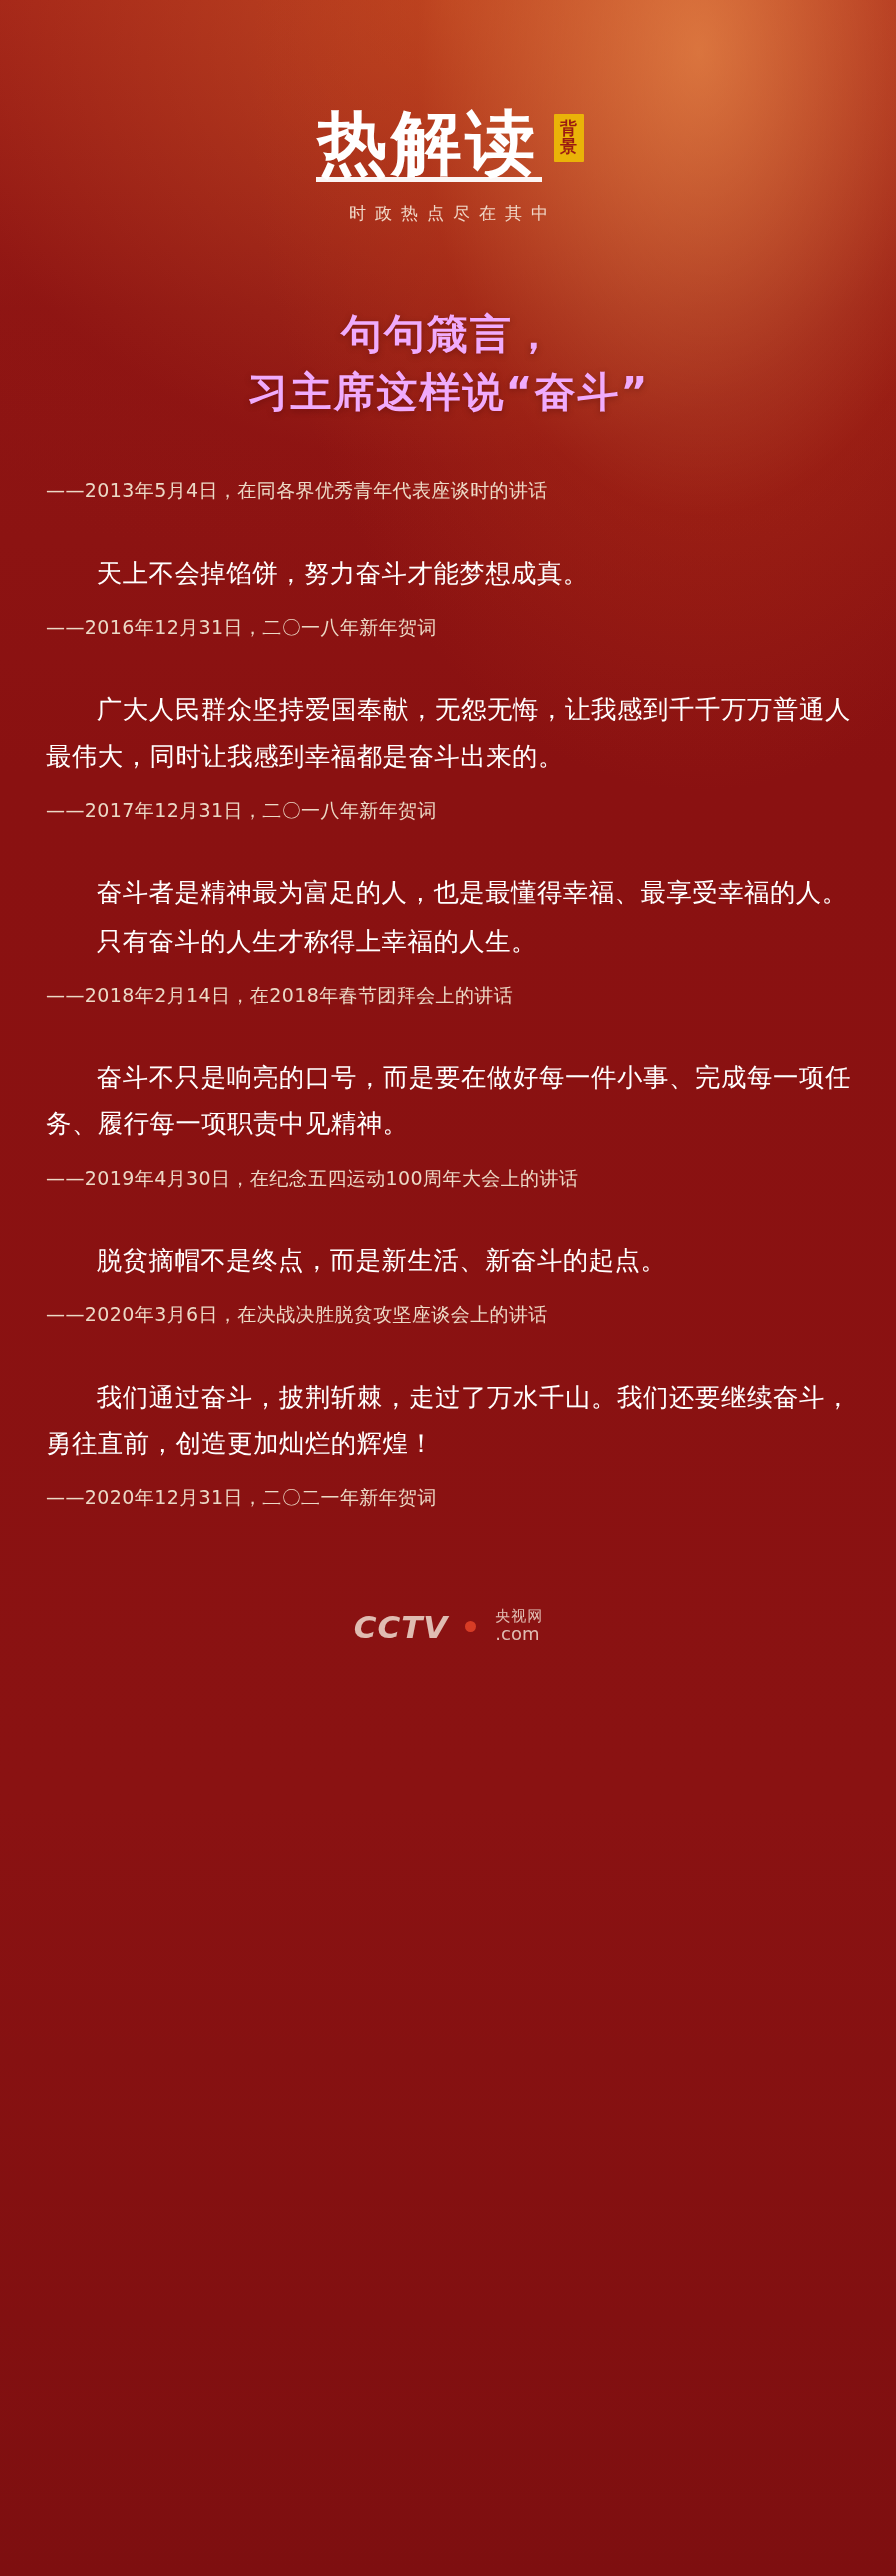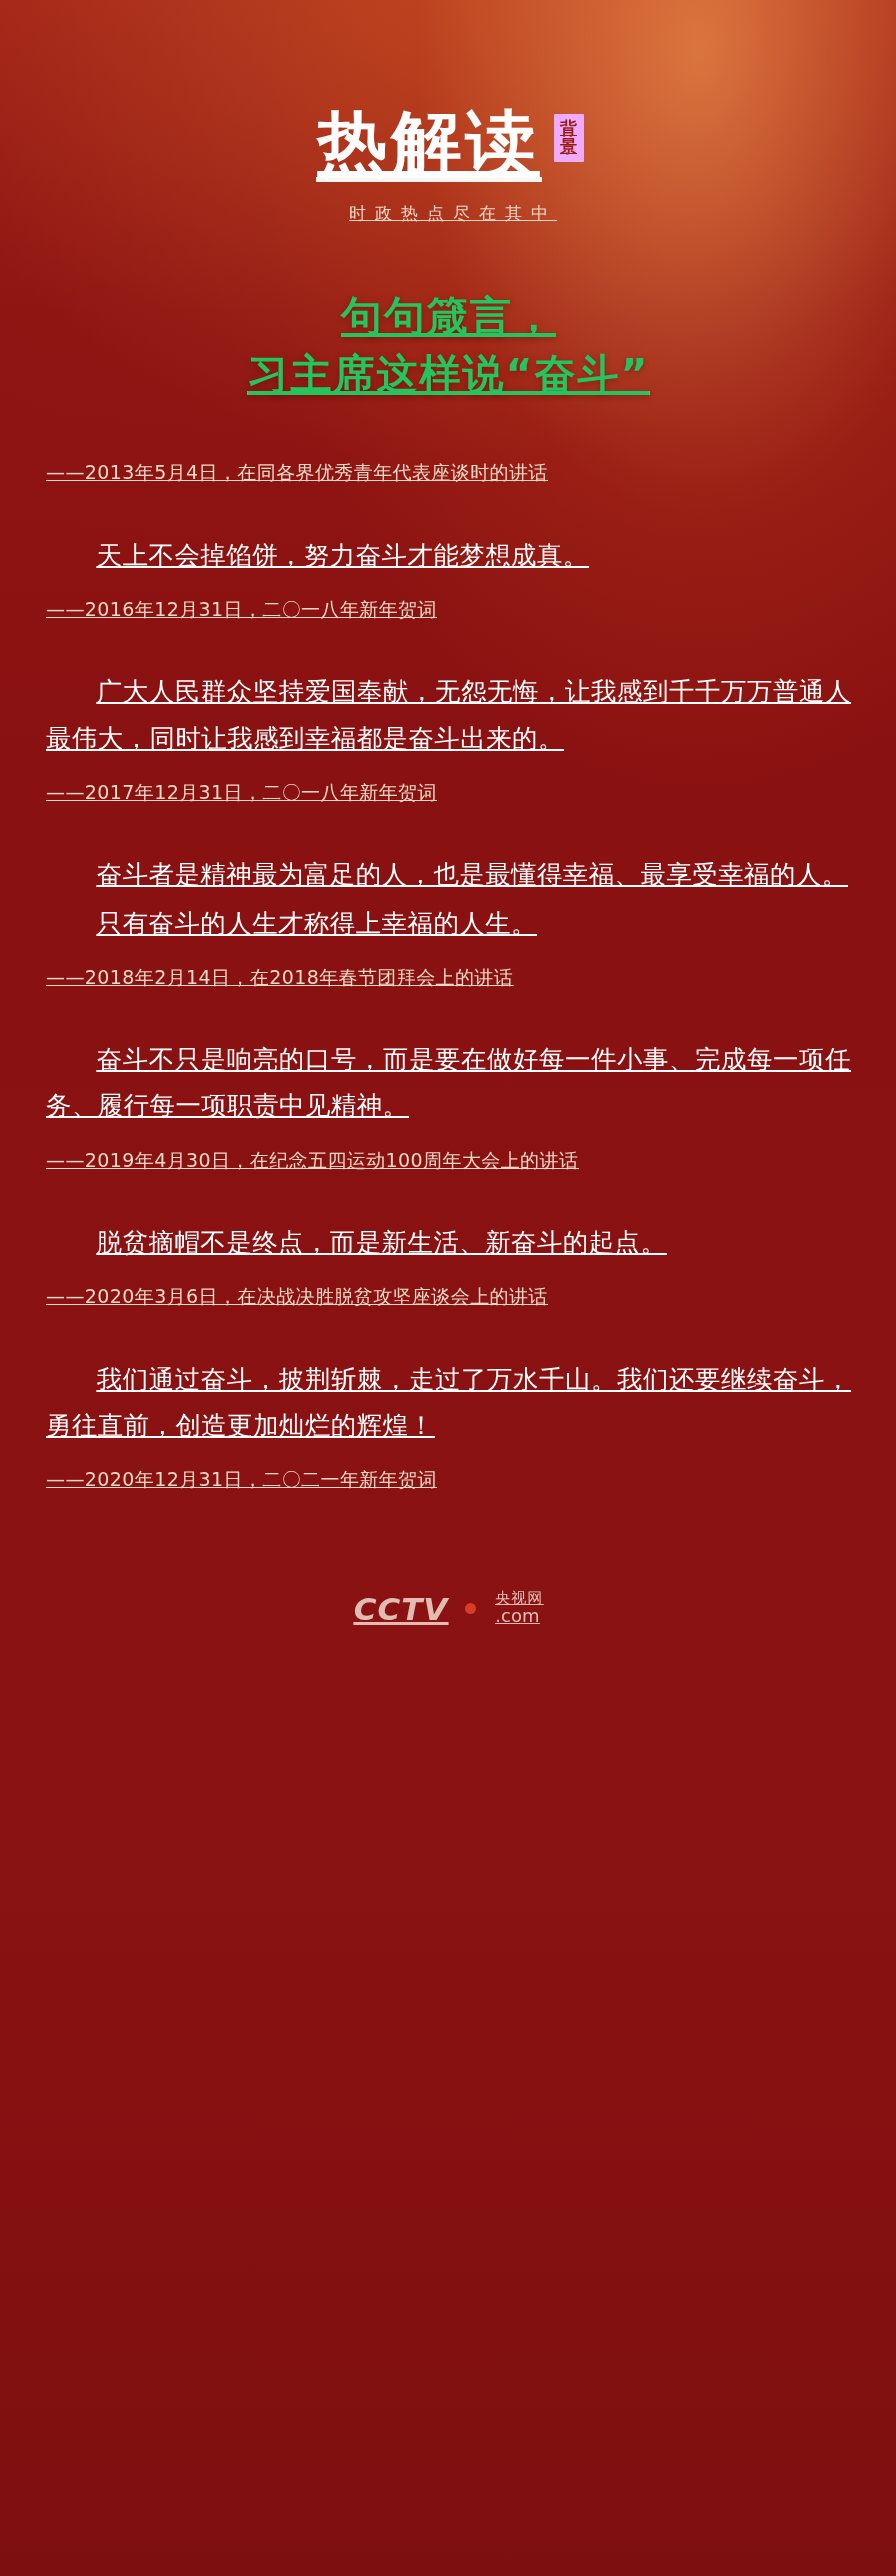--- a/index.html
+++ b/index.html
@@ -1,15 +1,15 @@
 <!DOCTYPE html>
 <html><head>
 <meta charset="utf-8">
 <style>
-  * { margin: 0; padding: 0; box-sizing: border-box; text-decoration: underline; }
+  * { margin: 0; padding: 0; box-sizing: border-box; }
   html, body {
     width: 897px;
     background: #8d1414;
   }
   body {
     font-family: "Liberation Sans", sans-serif;
     color: #ffffff;
     width: 897px;
     min-height: 2576px;
     position: relative;
@@ -52,21 +52,21 @@
     content: "";
     position: absolute;
     left: 2px; right: 2px;
     bottom: -4px;
     height: 5px;
     background: #ffffff;
     opacity: 0.95;
   }
   .logo-badge {
     margin-top: 6px;
-    background: #f0abfc;
+    background: #eab308;
     color: #9b1a12;
     font-family: "DejaVu Sans", sans-serif;
     font-weight: bold;
     font-size: 17px;
     line-height: 1.08;
     width: 30px;
     padding: 5px 3px 6px 3px;
     text-align: center;
     letter-spacing: 0;
     border-radius: 1px;
@@ -76,25 +76,25 @@
     font-family: "DejaVu Sans", sans-serif;
     font-size: 17px;
     letter-spacing: 9px;
     color: #f0d8c8;
     text-align: center;
     padding-left: 9px;
   }
 
   
   .title-block {
-    margin-top: 62px;
-    text-align: center;
-    font-family: "DejaVu Sans", sans-serif;
-    font-weight: bold;
-    color: #22c55e;
+    margin-top: 80px;
+    text-align: center;
+    font-family: "DejaVu Sans", sans-serif;
+    font-weight: bold;
+    color: #f0abfc;
     font-size: 41px;
     line-height: 1.42;
     letter-spacing: 2px;
     text-shadow: 0 2px 6px rgba(60,0,0,0.35);
   }
   .title-line2 { white-space: nowrap; }
 
   
   .content {
     margin-top: 54px;

